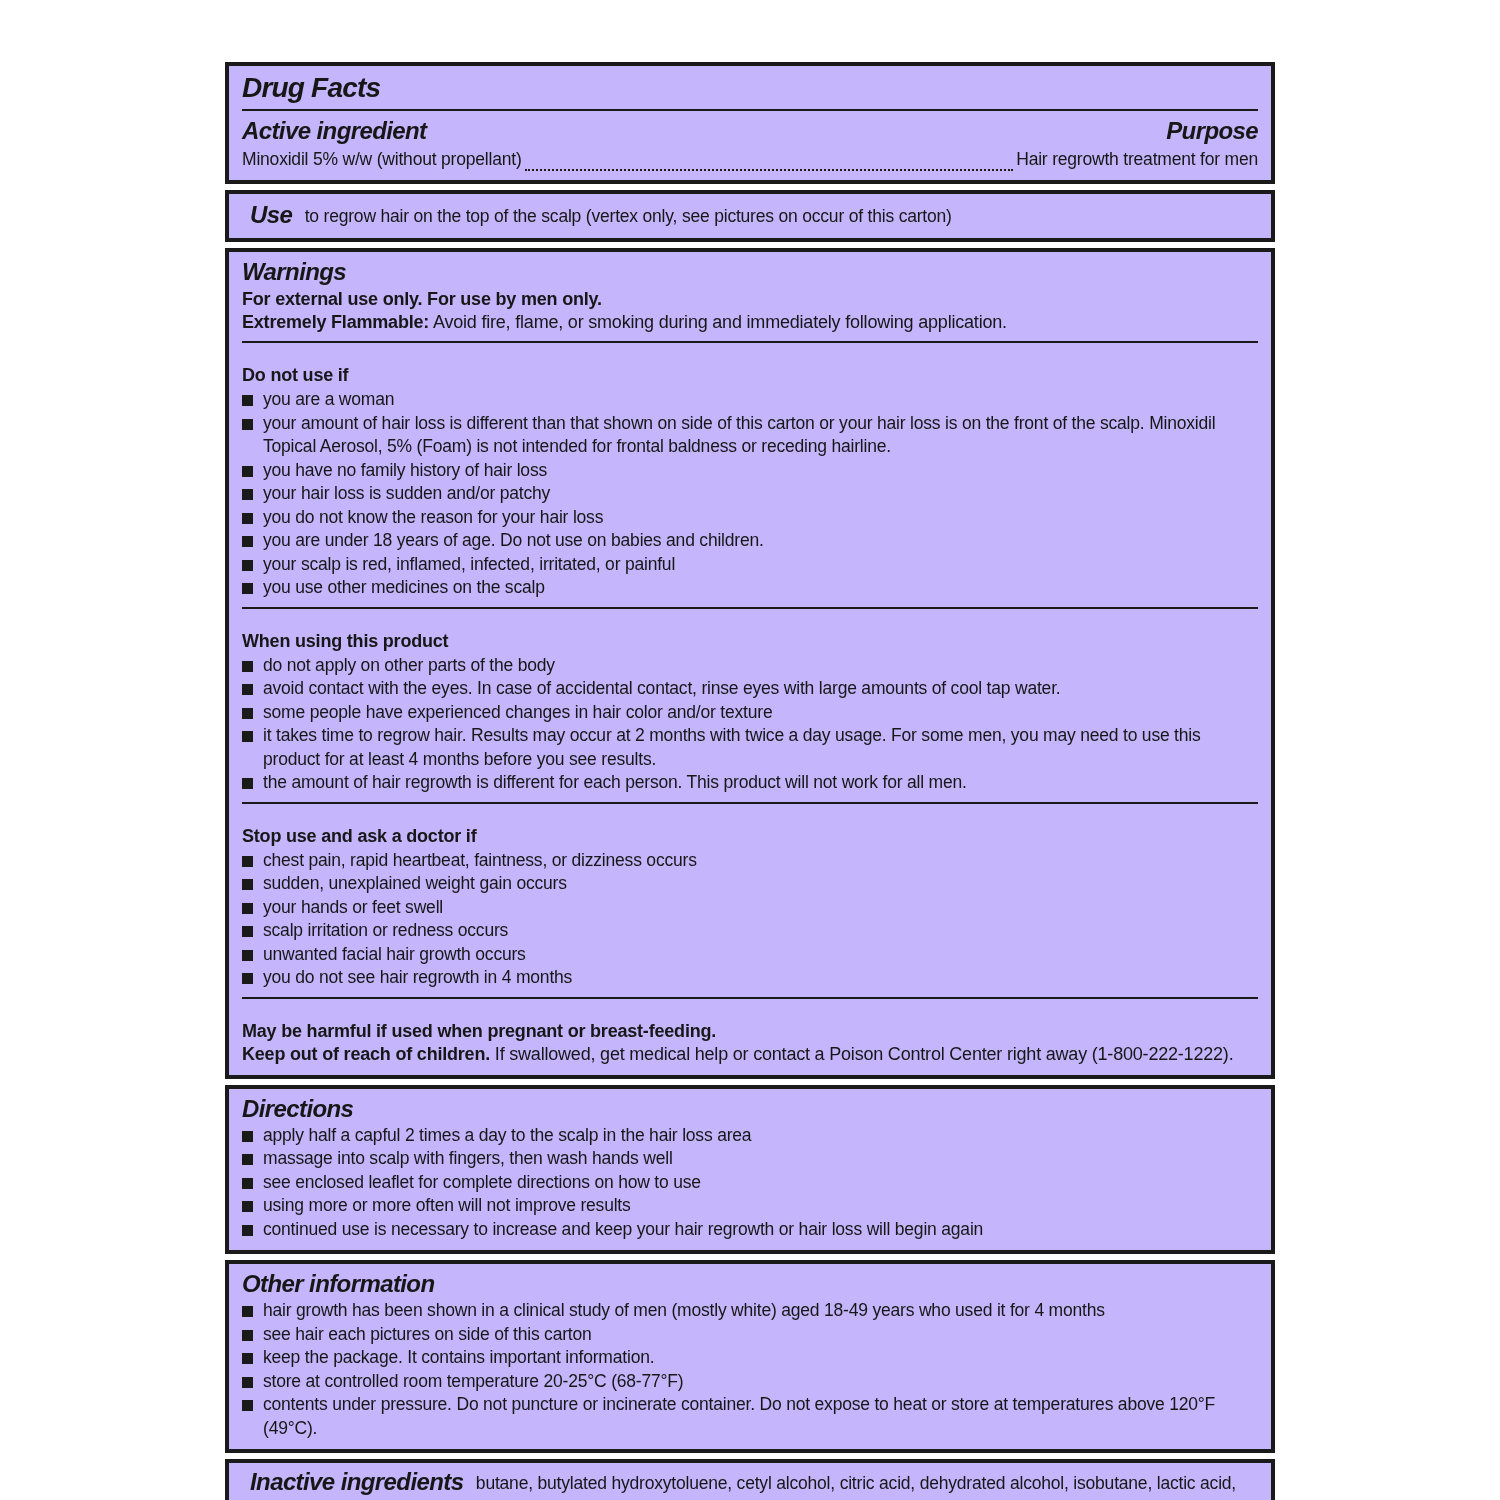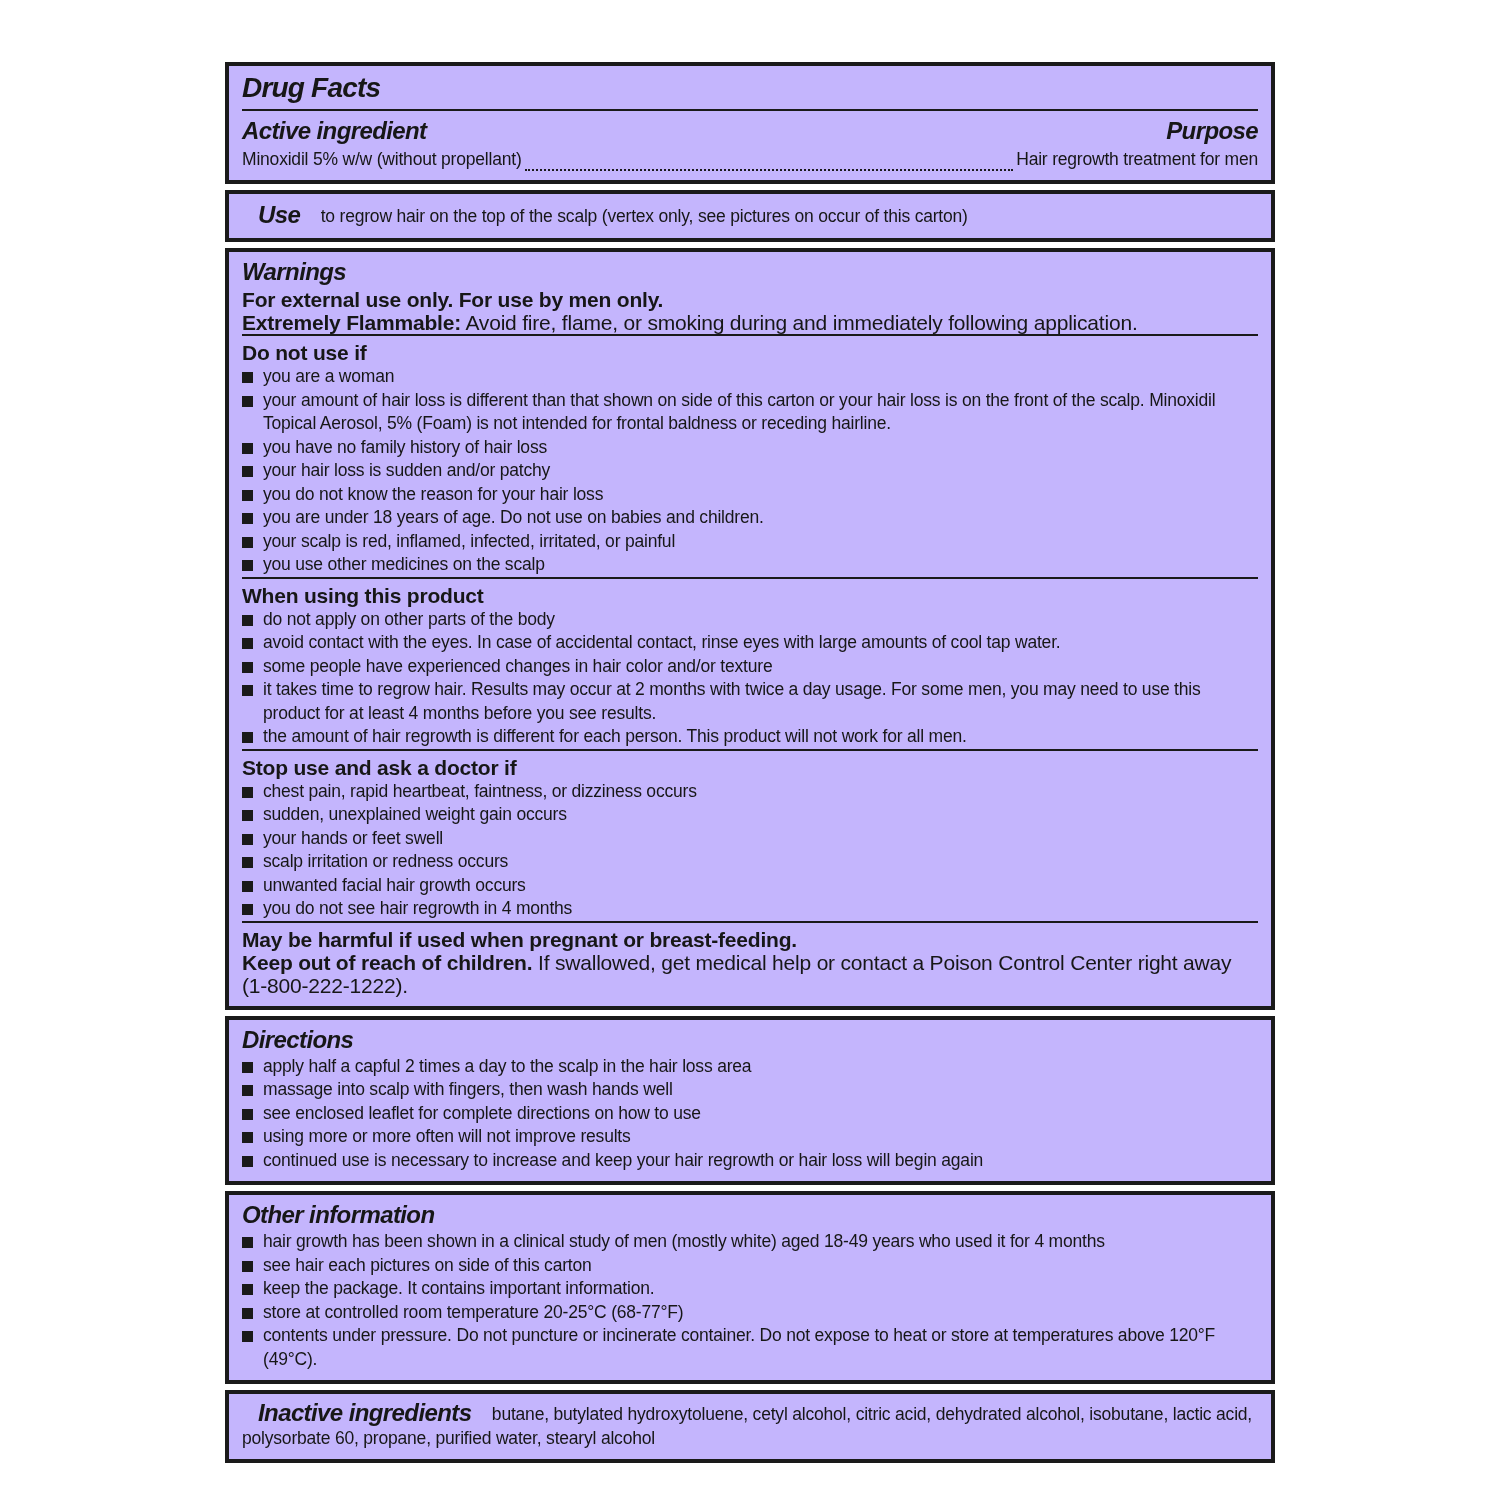--- a/index.html
+++ b/index.html
@@ -47,31 +47,31 @@
     letter-spacing: -0.6px;
     margin: 0;
   }
   .h-inline {
     display: inline;
     font-style: italic;
     font-weight: bold;
     font-size: 24px;
     line-height: 26px;
     letter-spacing: -0.6px;
-    margin: 16px;
+    margin: 8px;
     vertical-align: -1px;
   }
   .rule {
     border: 0;
     border-top: 2px solid #1a1a1a;
     margin: 5px 0 6px 0;
   }
   
   .txt {
-    font-size: 21px;
+    font-size: 18px;
     line-height: 23px;
     letter-spacing: -0.2px;
     margin: 0;
   }
   .bold { font-weight: bold; }
   
   .two-col {
     display: flex;
     justify-content: space-between;
     align-items: flex-start;
@@ -109,21 +109,22 @@
     left: 0;
     top: 7px;
     width: 11px;
     height: 11px;
     background: #1a1a1a;
     display: block;
   }
   
   .sub {
     border-top: 2px solid #1a1a1a;
-    padding-top: 5px;
+    margin-top: 7px;
+    padding-top: 21px;
   }
   .warn-intro { margin-top: 2px; }
   .use-row .txt-inline,
   .inactive-row .txt-inline {
     font-size: 17.5px;
     line-height: 24px;
     letter-spacing: -0.2px;
   }
   .use-row { padding-top: 8px; padding-bottom: 10px; }
 </style>

